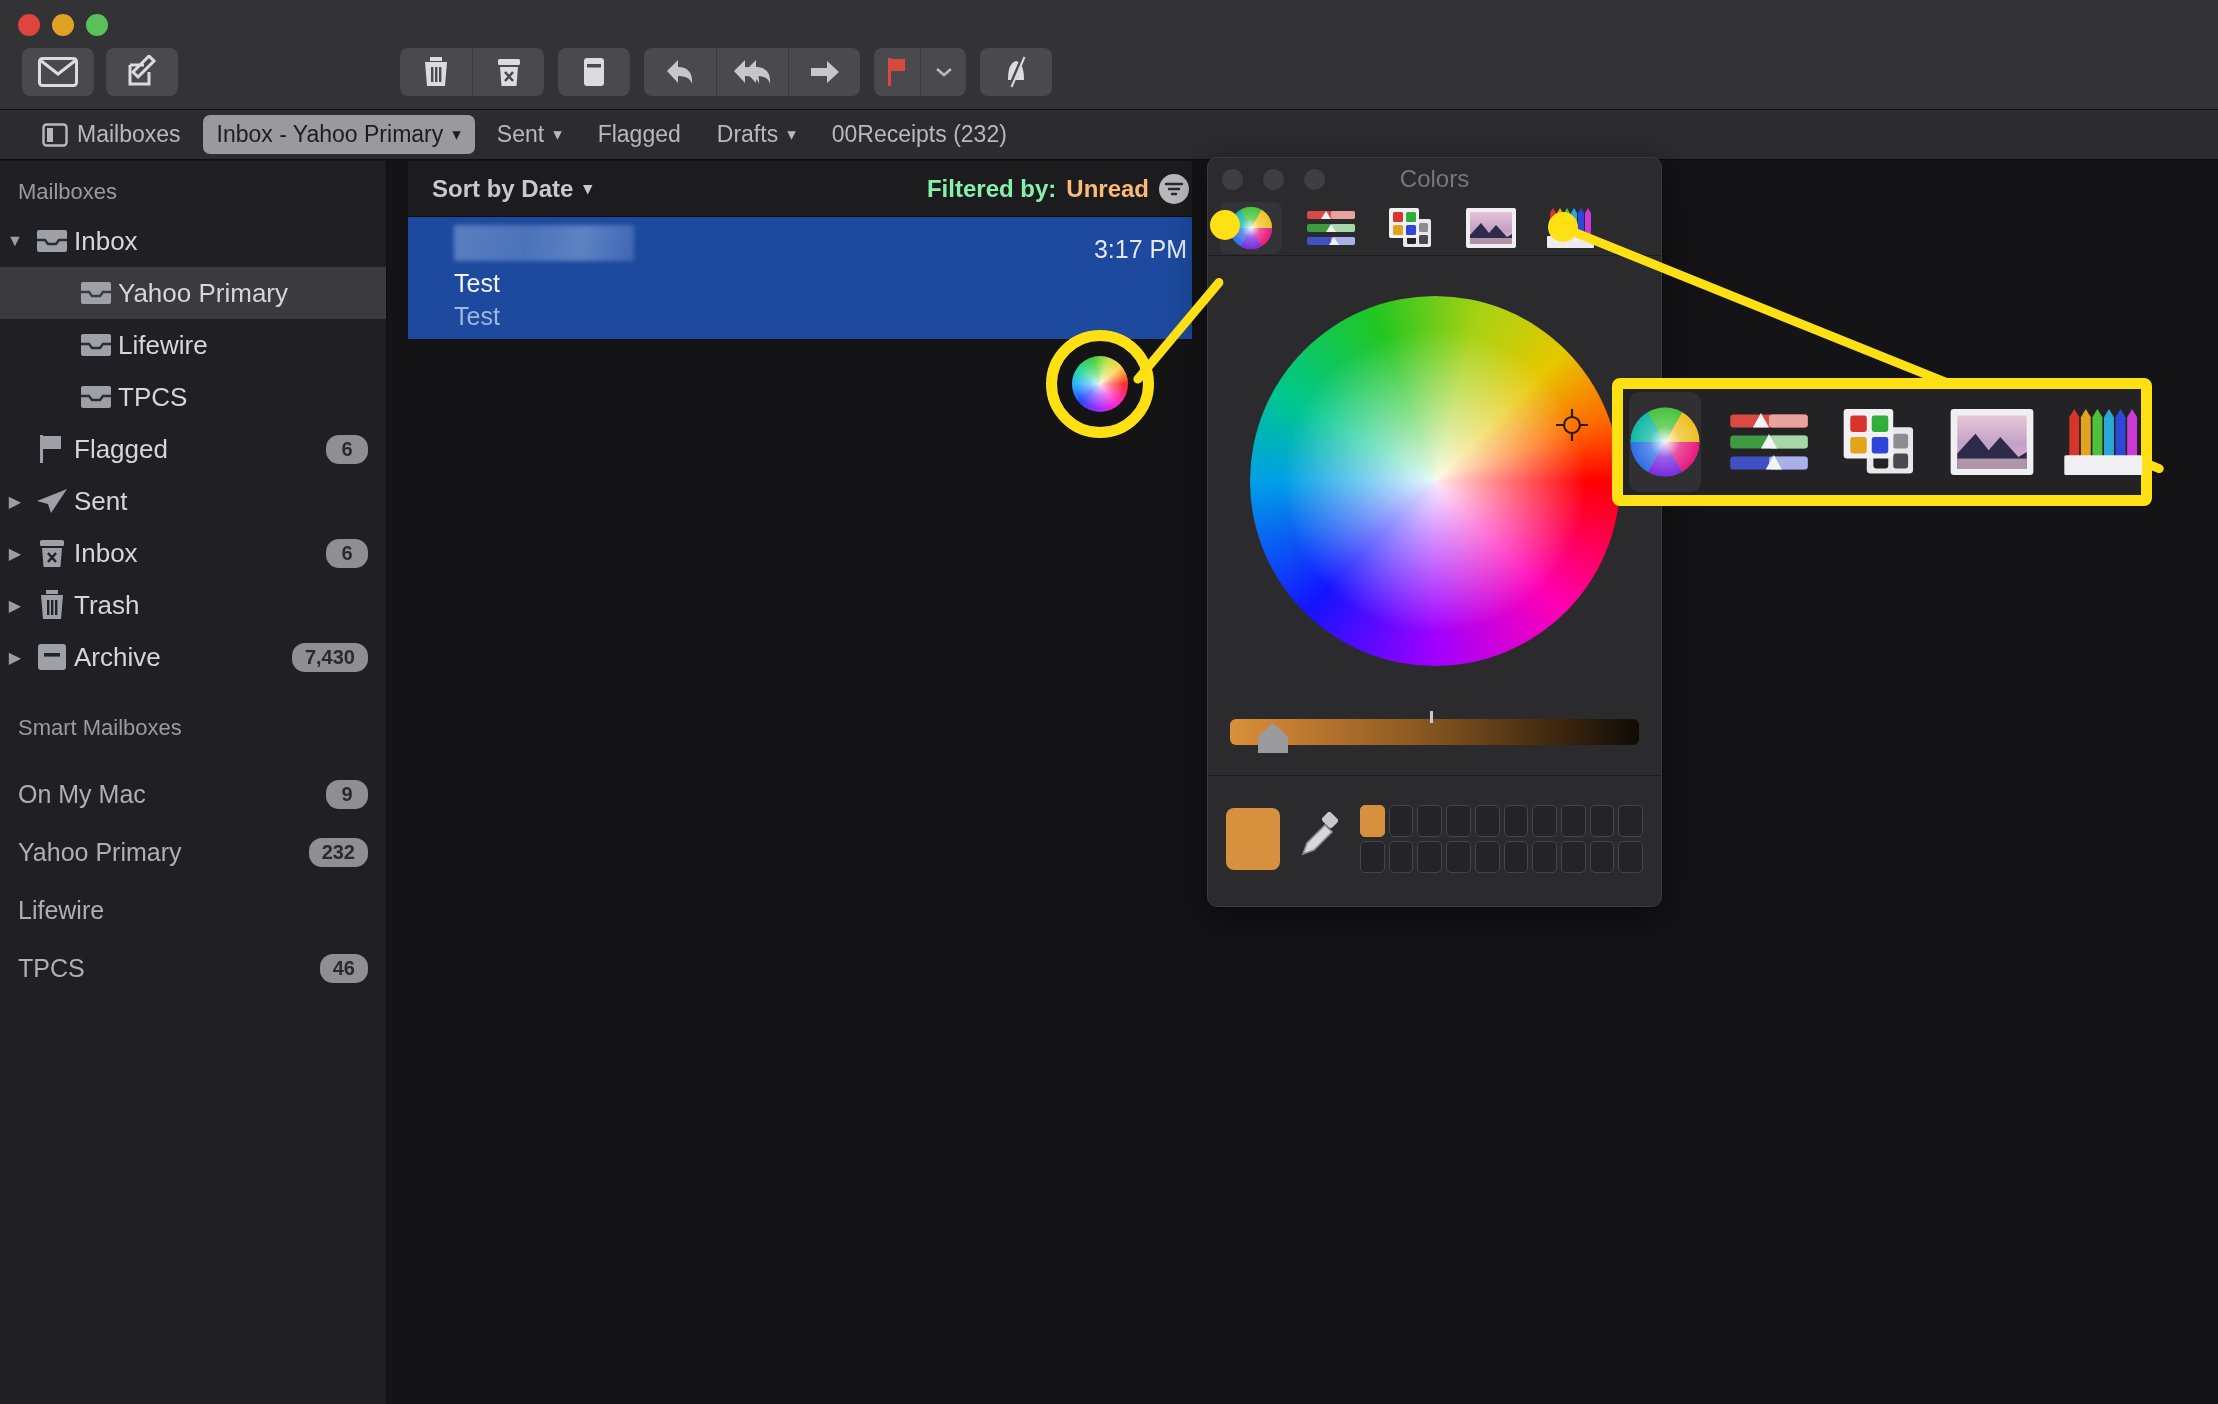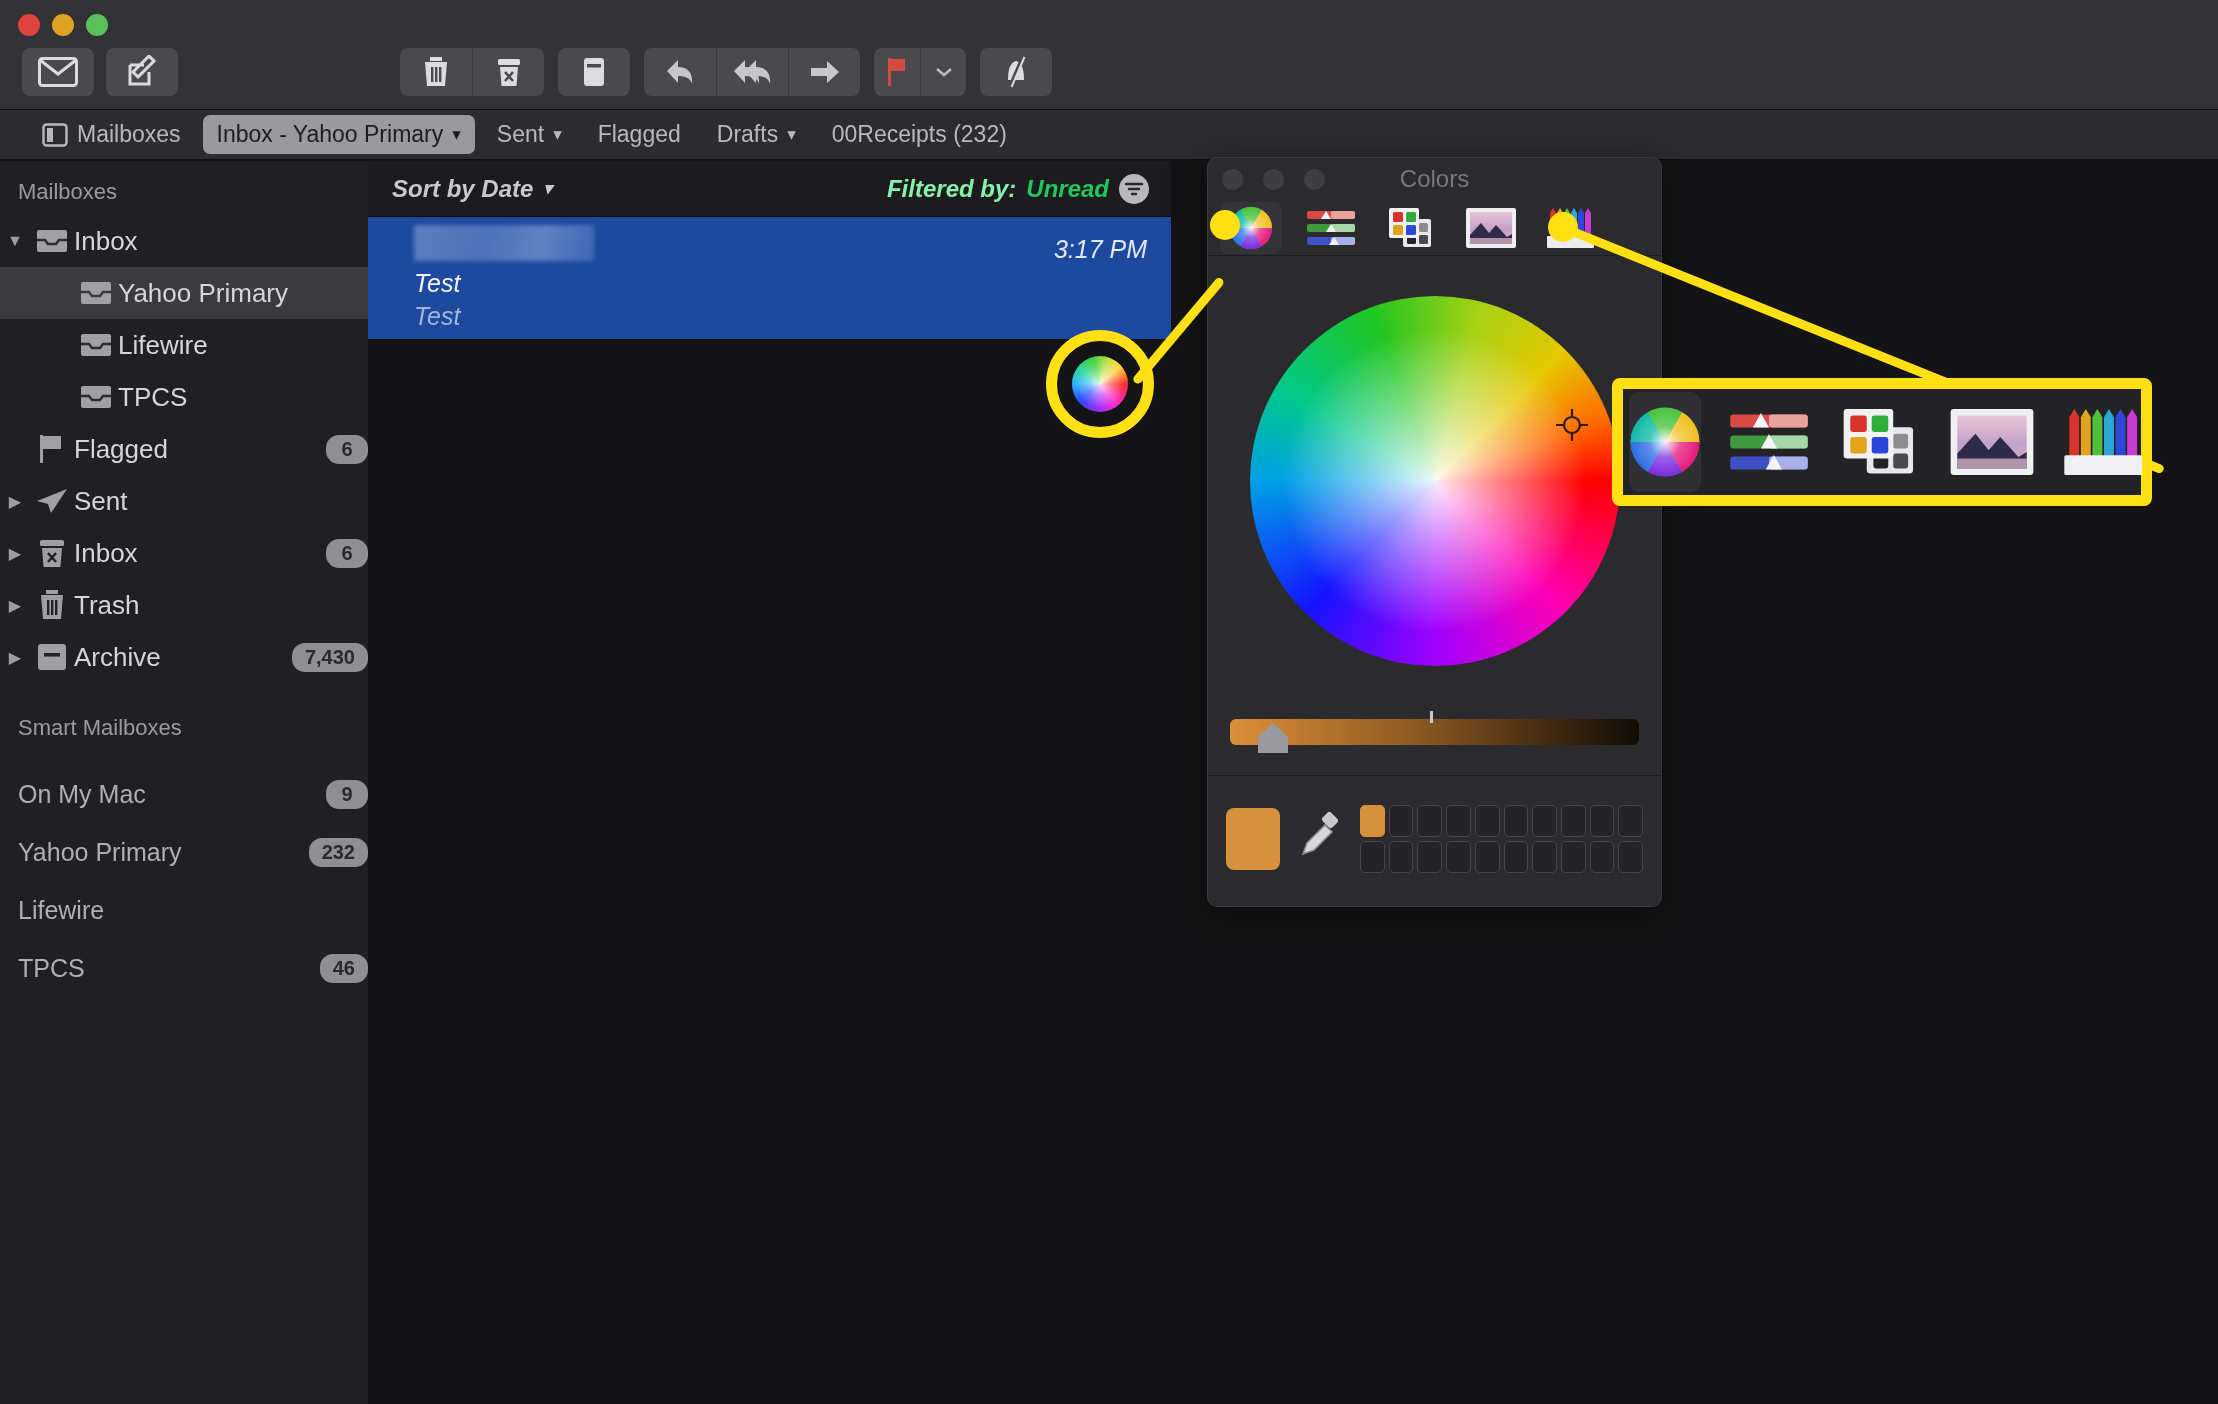--- a/index.html
+++ b/index.html
@@ -79,33 +79,32 @@
   .badge {
     background: #8e8e93; color: #2a2a2e; font-size: 20px; font-weight: 600;
     border-radius: 13px; padding: 3px 13px; min-width: 42px; text-align: center;
   }
   .smart-row { height: 58px; display: flex; align-items: flex-end; color: #aeaeb3; font-size: 25px; padding: 0 18px 0 18px; }
   .smart-row .side-label { flex: 1 1 auto; }
   .side-sep { height: 14px; }
 
   
   .msglist {
-    position: absolute; left: 368px; top: 161px; width: 803px; height: 1243px;
+    position: absolute; left: 408px; top: 161px; width: 803px; height: 1243px;
     background: #141416;
-    font-style: italic;
   }
   .msghead {
     height: 56px; background: #1c1c1f; border-bottom: 1px solid #0b0b0d;
     display: flex; align-items: center; justify-content: space-between;
     padding: 0 22px 0 24px;
   }
   .sortby { color: #c9c9cd; font-size: 24px; font-weight: bold; display: flex; align-items: center; gap: 10px; }
   .filterby { display: flex; align-items: center; gap: 10px; font-size: 24px; font-weight: bold; }
   .filterby .lbl { color: #86efac; }
-  .filterby .val { color: #22c55e; }
+  .filterby .val { color: #fdba74; }
   .filt-icon { width: 30px; height: 30px; border-radius: 50%; background: #b9b9bd; display: flex; align-items: center; justify-content: center; }
 
   .msgrow {
     height: 122px; background: #1d4a9e; padding: 8px 24px 0 46px; position: relative;
   }
   .msg-redact { width: 180px; height: 36px; background: linear-gradient(100deg,#5a7fc0,#4c72b9 40%,#5d83c3 70%,#3f66b4); border-radius: 2px; filter: blur(2px); }
   .msg-time { position: absolute; right: 24px; top: 18px; color: #e3e8f2; font-size: 25px; }
   .msg-subject { color: #f2f4f8; font-size: 25px; margin-top: 8px; }
   .msg-preview { color: #9fb6dd; font-size: 25px; margin-top: 4px; }
 

